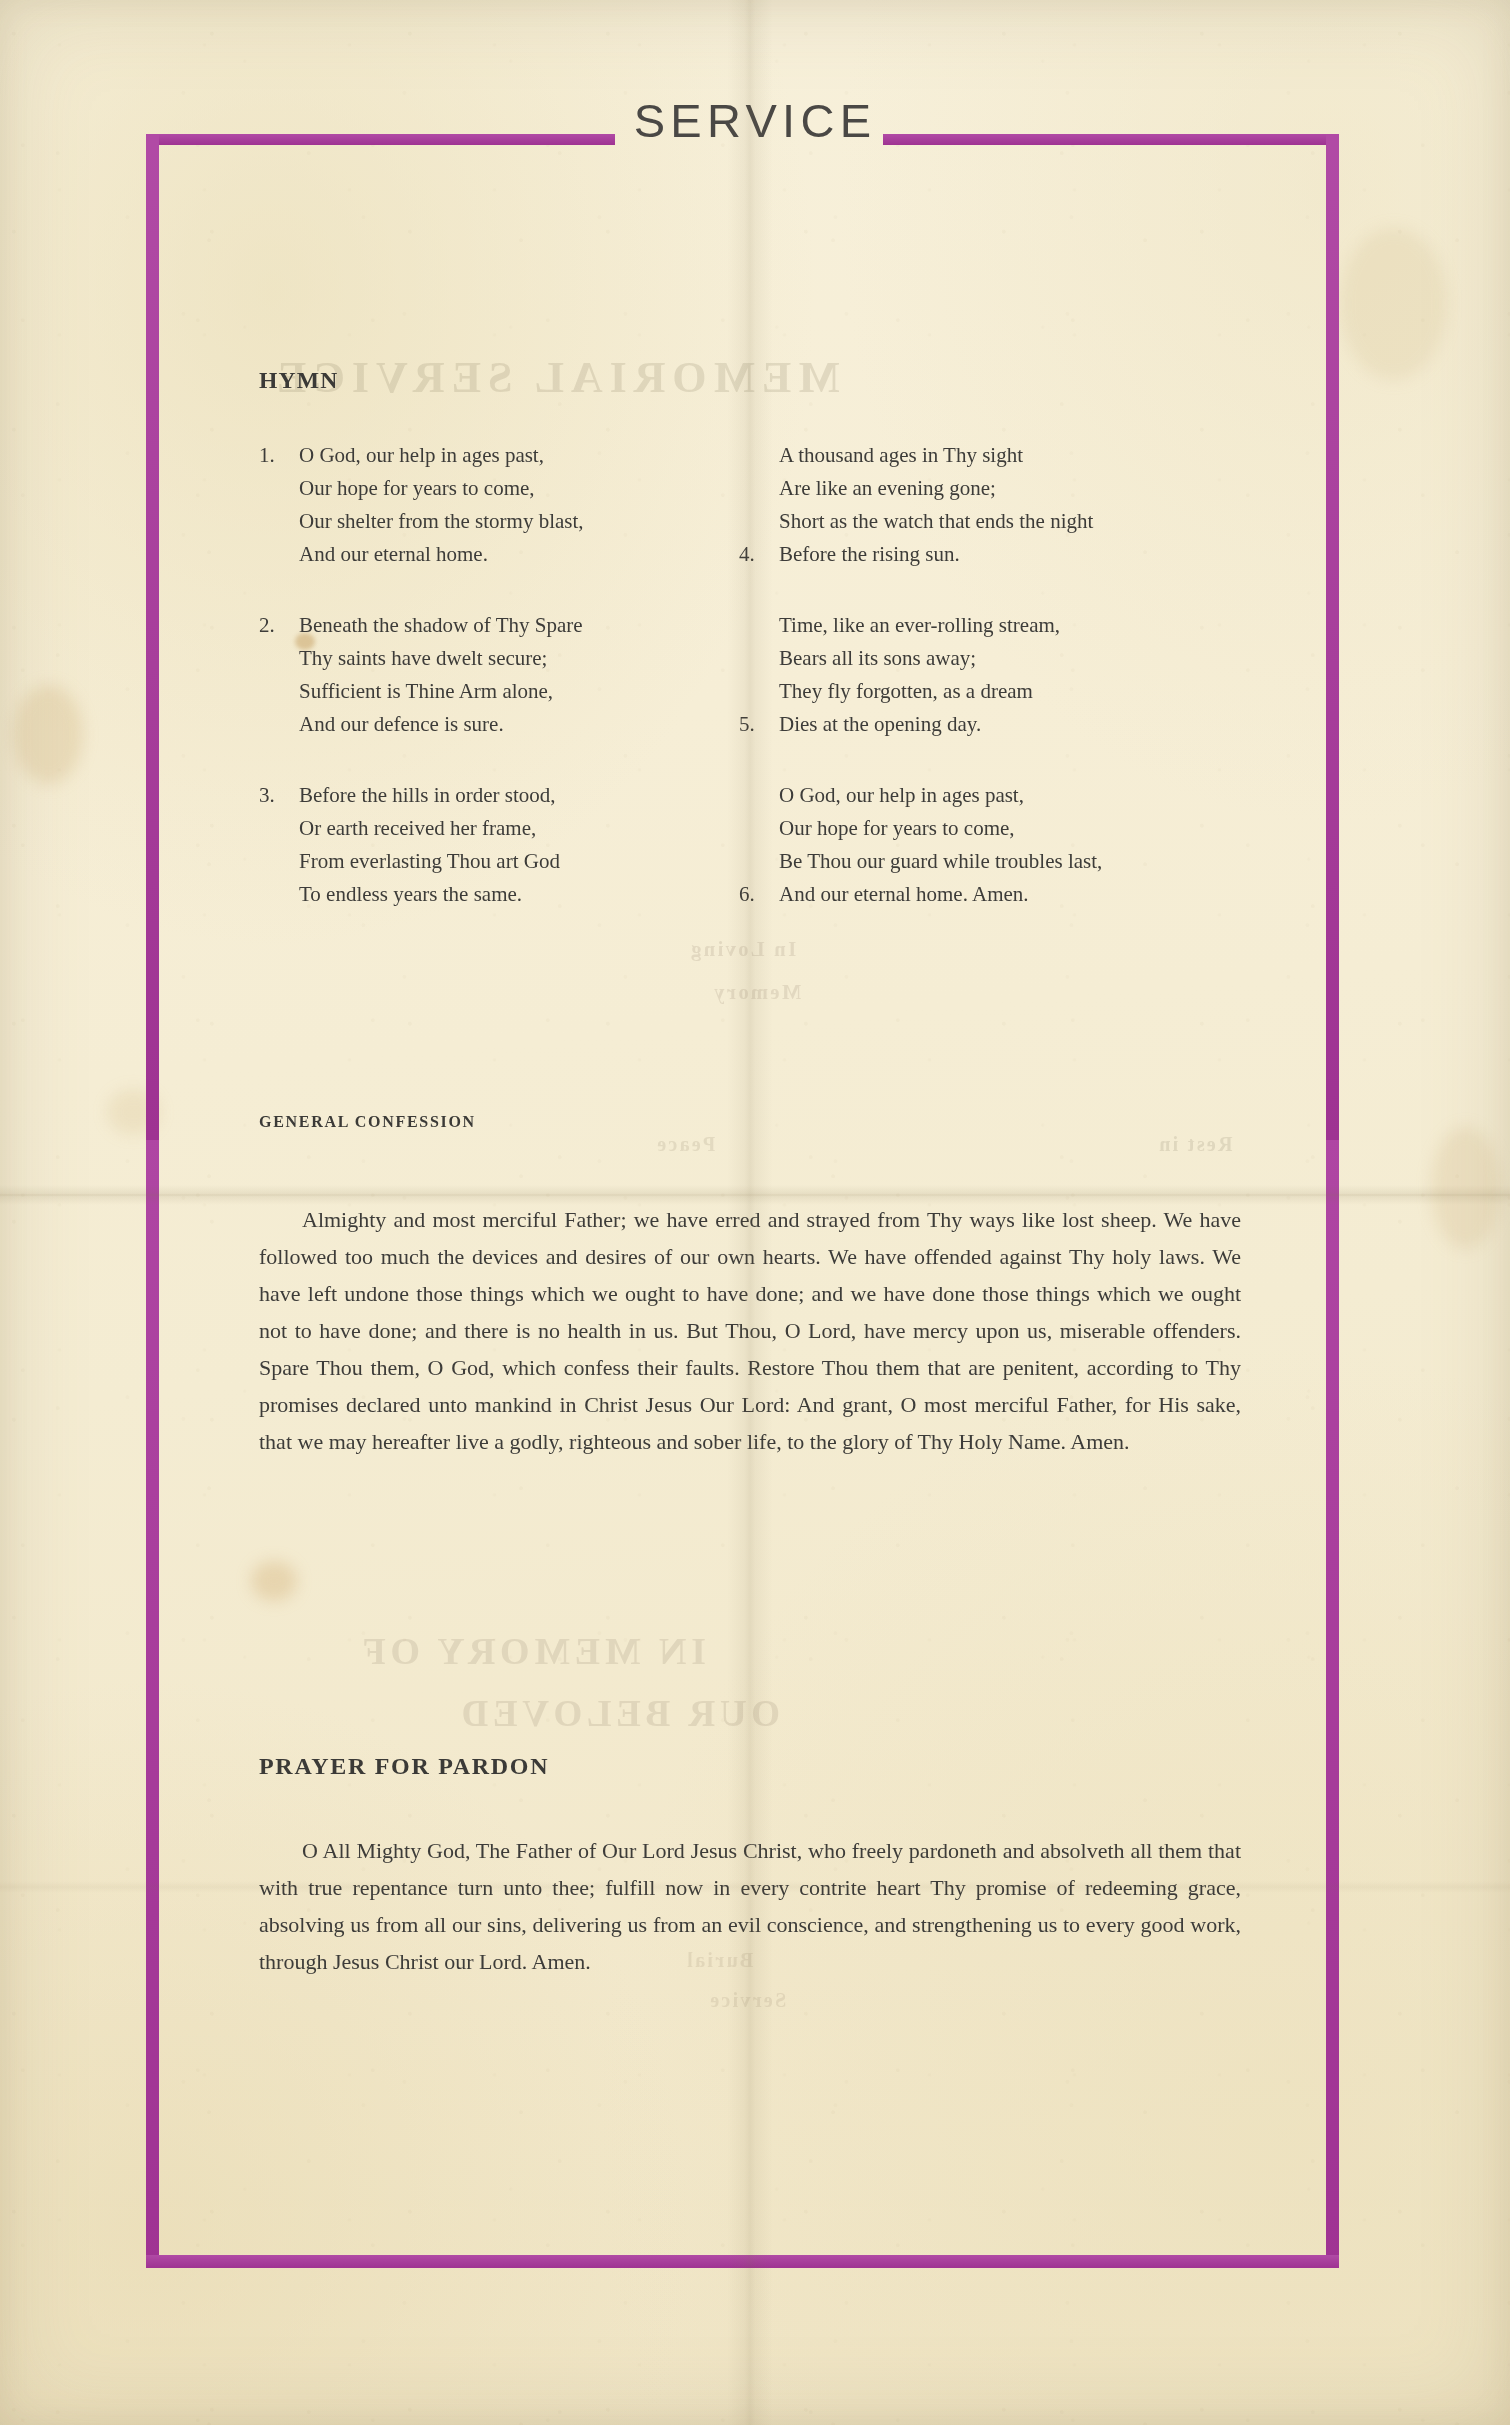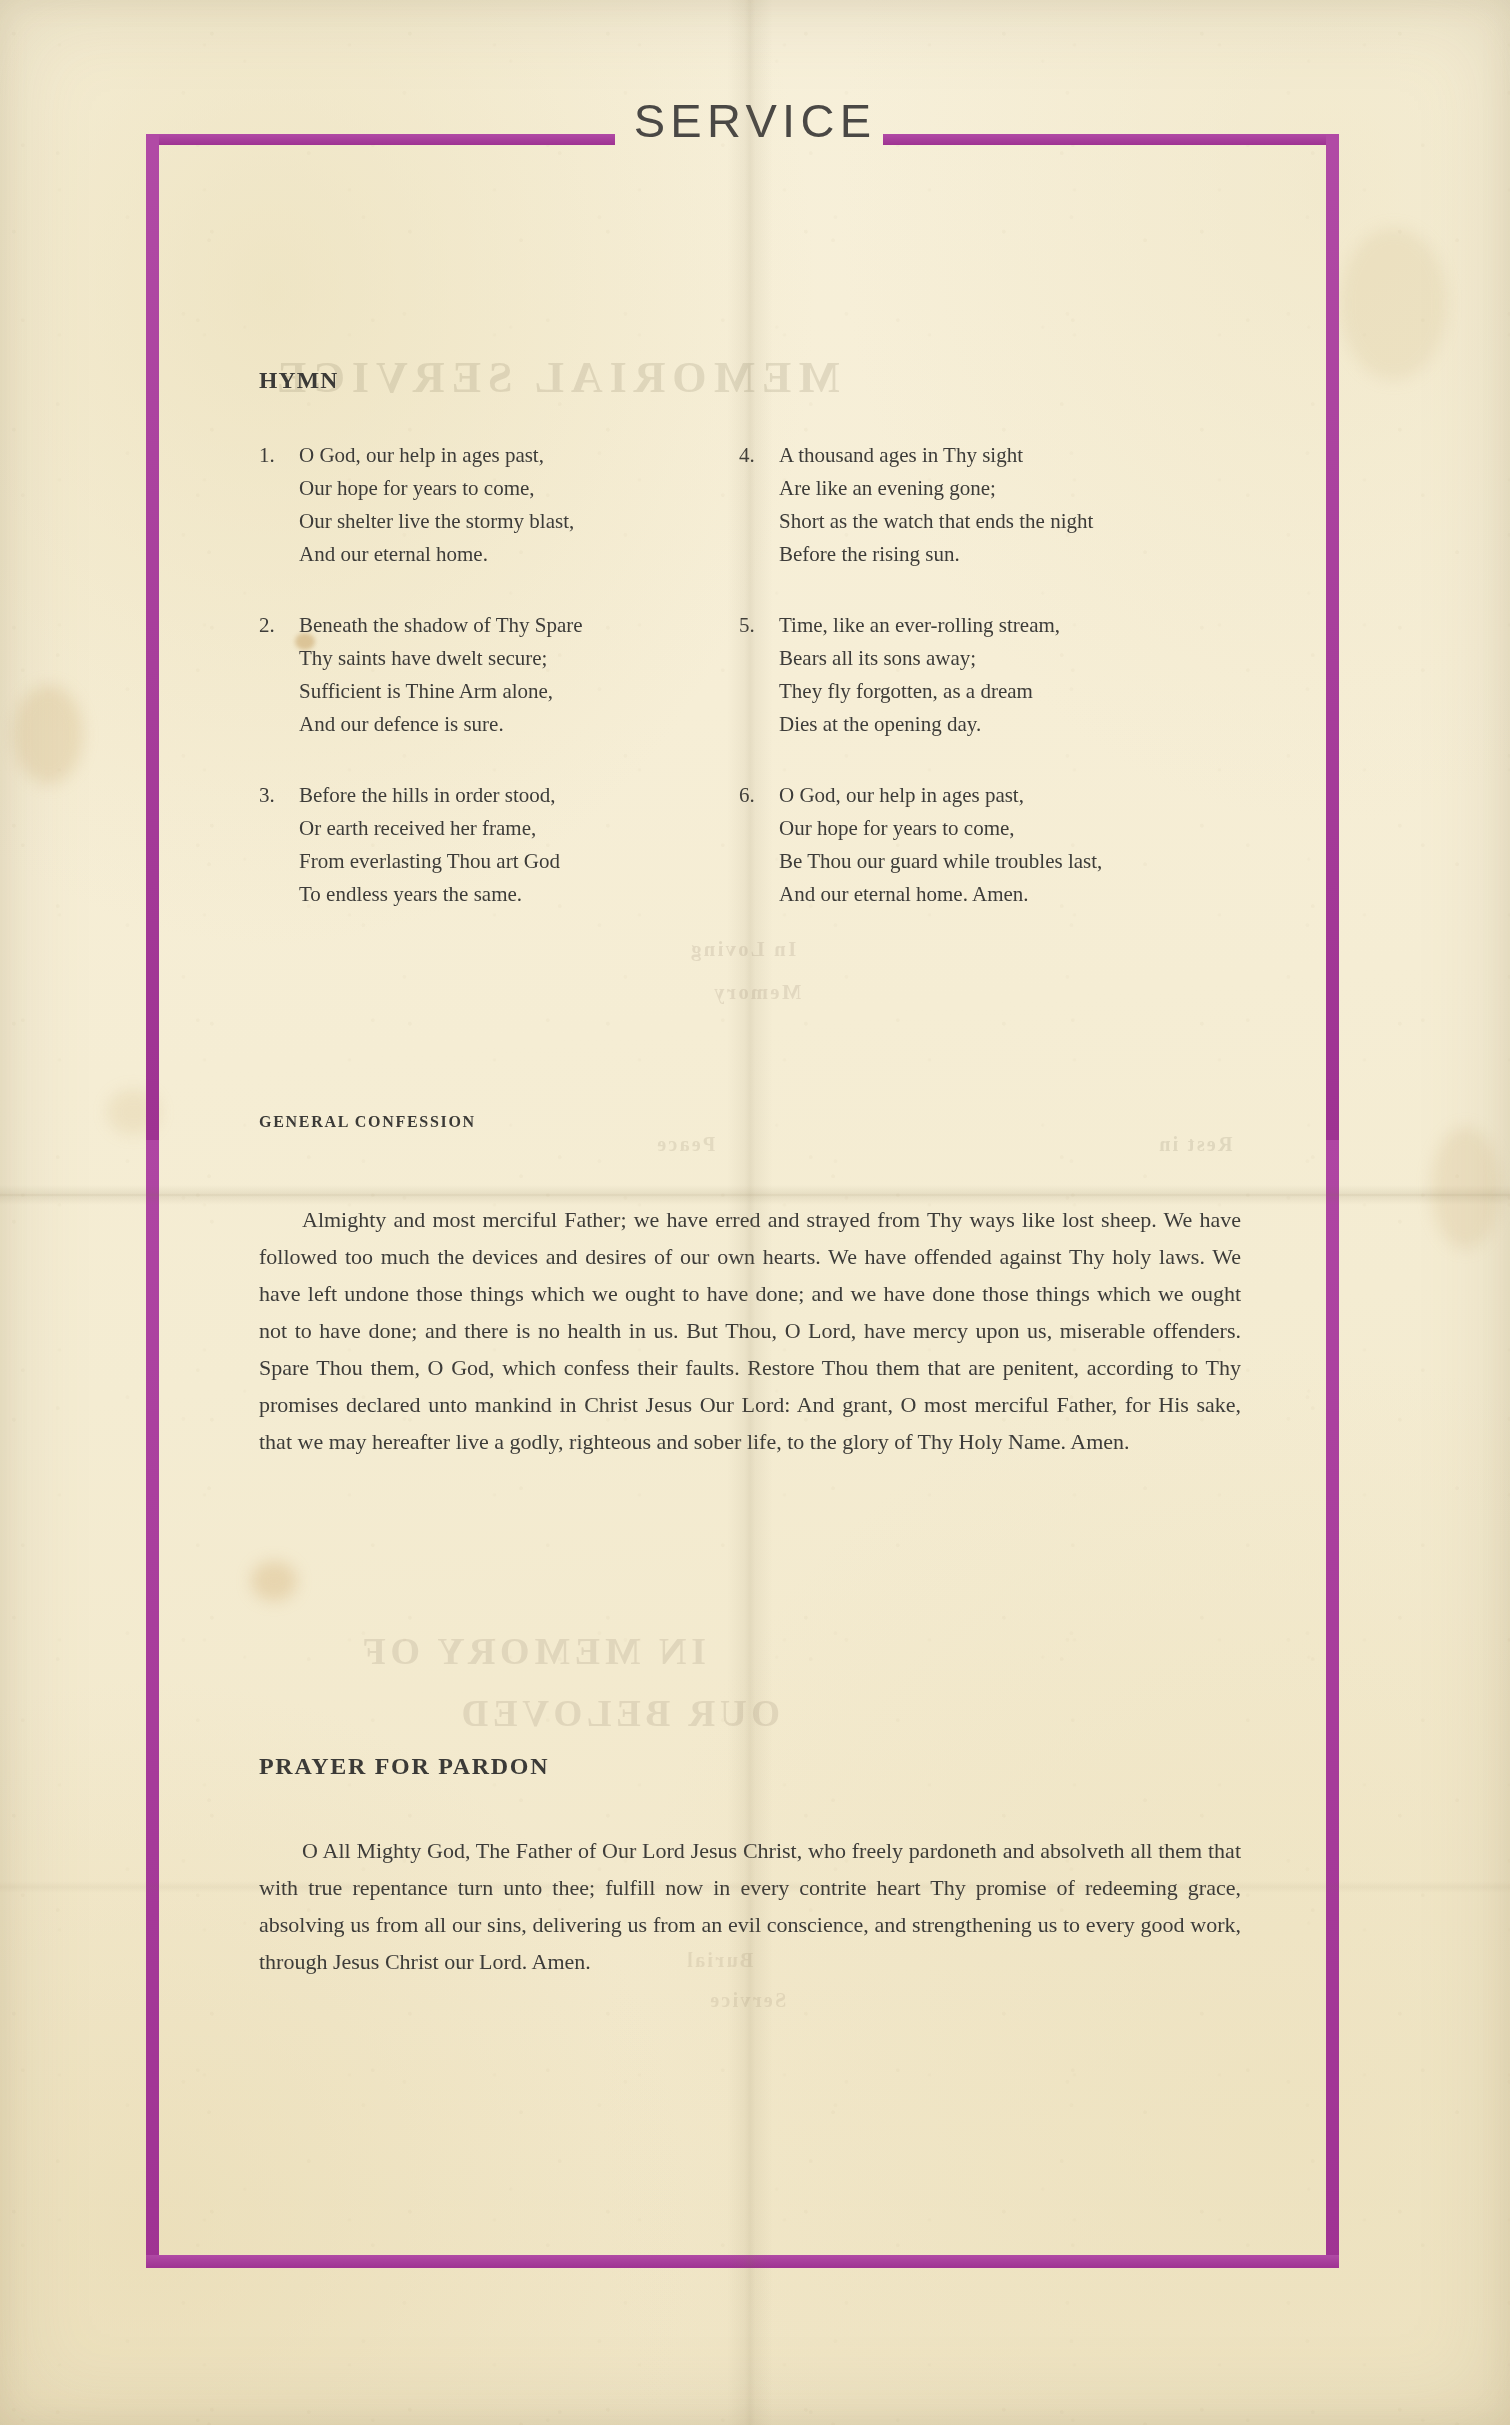--- a/index.html
+++ b/index.html
@@ -143,21 +143,21 @@
   
   .hymn {
     position: absolute;
     top: 439px;
     left: 0;
     width: 982px;
   }
   .hymn-row { display: flex; margin-bottom: 38px; }
   .verse { display: flex; }
   .verse-left  { width: 480px; }
-  .verse-right { width: 502px; }
+  .verse-right { width: 502px; align-items: flex-end; }
   .verse-num {
     width: 40px;
     flex: 0 0 40px;
     font-size: 21px;
     line-height: 33px;
     color: #3d3c39;
   }
   .verse-lines { font-size: 21px; line-height: 33px; color: #3d3c39; }
   .verse-lines div { white-space: nowrap; }
 
@@ -221,21 +221,21 @@
     <div class="section-heading heading-hymn">HYMN</div>
 
     <div class="hymn">
 
       <div class="hymn-row">
         <div class="verse verse-left">
           <div class="verse-num">1.</div>
           <div class="verse-lines">
             <div>O God, our help in ages past,</div>
             <div>Our hope for years to come,</div>
-            <div>Our shelter live the stormy blast,</div>
+            <div>Our shelter from the stormy blast,</div>
             <div>And our eternal home.</div>
           </div>
         </div>
         <div class="verse verse-right">
           <div class="verse-num">4.</div>
           <div class="verse-lines">
             <div>A thousand ages in Thy sight</div>
             <div>Are like an evening gone;</div>
             <div>Short as the watch that ends the night</div>
             <div>Before the rising sun.</div>

